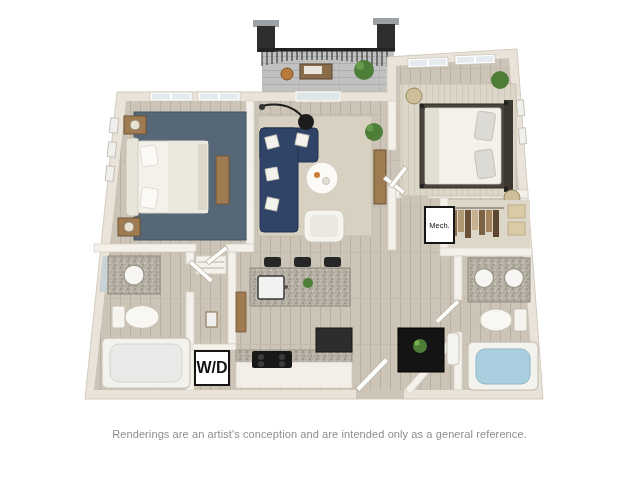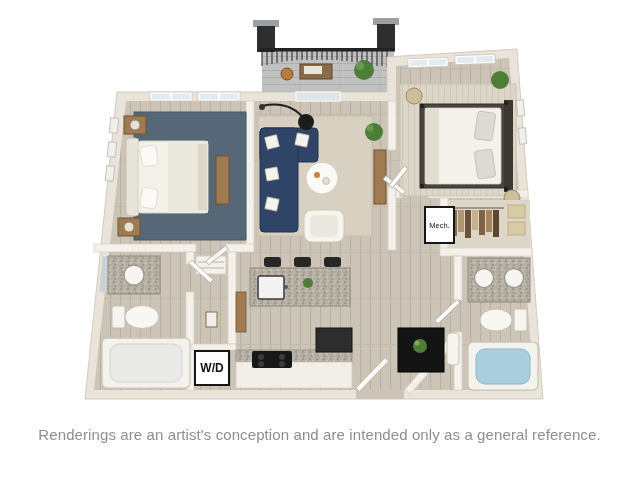--- a/index.html
+++ b/index.html
@@ -6,25 +6,25 @@
   #canvas {
     position:relative; width:639px; height:479px; background:#ffffff;
     font-family:"Liberation Sans", sans-serif; overflow:hidden;
   }
   #planSvg { position:absolute; left:0; top:0; }
   .door-label {
     position:absolute; background:#ffffff; border:2px solid #161616;
     display:flex; align-items:center; justify-content:center;
     color:#111; box-sizing:border-box; text-align:center;
   }
-  #wd-label   { left:194px; top:350px; width:36px; height:36px; font-size:12px; font-weight:700; }
+  #wd-label   { left:194px; top:350px; width:36px; height:36px; font-size:16px; font-weight:700; }
   #mech-label { left:424px; top:206px; width:31px; height:38px; font-size:7.5px; font-weight:400; }
   #disclaimer {
     position:absolute; left:0; right:0; top:428px; text-align:center;
-    color:#8e8e8e; font-size:15px; line-height:13.5px; letter-spacing:0.1px;
+    color:#8e8e8e; font-size:11px; line-height:13.5px; letter-spacing:0.1px;
   }
 </style>
 </head>
 <body>
 
 <div id="canvas">
 
 <svg id="planSvg" width="639" height="479" viewBox="0 0 639 479">
   <defs>
     <pattern id="wood" width="10" height="46" patternUnits="userSpaceOnUse">

